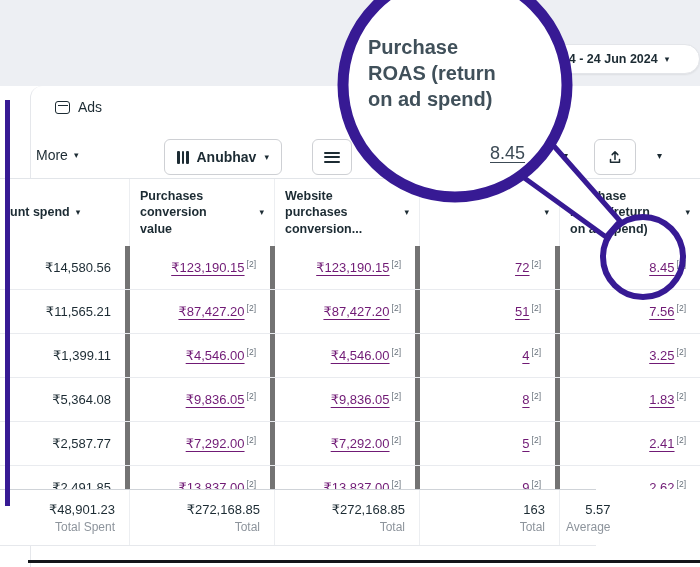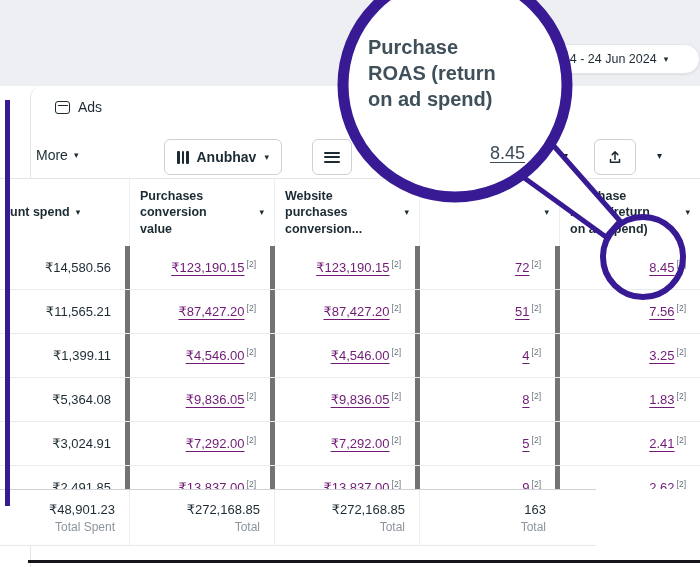--- a/index.html
+++ b/index.html
@@ -4,21 +4,21 @@
 <style>
   *{margin:0;padding:0;box-sizing:border-box}
   html,body{width:700px;height:567px}
   body{font-family:"Liberation Sans","DejaVu Sans",sans-serif;background:#fff;color:#1c2b33}
   .stage{position:relative;width:700px;height:567px;overflow:hidden;background:#fff}
 
   .topband{position:absolute;left:0;top:0;width:700px;height:86px;background:#edeff3}
 
   .date-pill{position:absolute;left:538px;top:44px;width:162px;height:30px;background:#fff;
     border:1px solid #e3e5e9;border-radius:16px;display:flex;align-items:center;justify-content:center;
-    gap:7px;font-size:12.5px;font-weight:400;box-shadow:0 1px 2px rgba(0,0,0,.07);z-index:5}
+    gap:7px;font-size:12.5px;font-weight:700;box-shadow:0 1px 2px rgba(0,0,0,.07);z-index:5}
 
   .card{position:absolute;left:30px;top:86px;width:670px;height:481px;background:#fff;
     border-radius:12px 0 0 0;border-left:1px solid #e5e7eb}
 
   .tab{position:absolute;left:55px;top:99px;display:flex;align-items:center;gap:8px;
     font-size:14px;z-index:2}
   .ads-icon{width:15px;height:13px;border:1.6px solid #1c2b33;border-radius:3px;position:relative;display:inline-block}
   .ads-icon-bar{position:absolute;left:1.5px;right:1.5px;top:3px;height:1.6px;background:#1c2b33}
 
   .caret{font-size:9px;line-height:1;color:#1c2b33}
@@ -237,21 +237,21 @@
           <span class="fn">[2]</span>
         </div>
       <div class="td">
           <span class="lnk">1.83</span>
           <span class="fn">[2]</span>
         </div>
     </div>
 
     <div class="tr grid-cols">
       <div class="td">
-          <span>₹3,024.91</span>
+          <span>₹2,587.77</span>
         </div>
       <div class="td">
           <span class="lnk">₹7,292.00</span>
           <span class="fn">[2]</span>
         </div>
       <div class="td">
           <span class="lnk">₹7,292.00</span>
           <span class="fn">[2]</span>
         </div>
       <div class="td">
@@ -297,20 +297,24 @@
       <div class="f-val">₹272,168.85</div>
       <div class="f-cap">Total</div>
     </div>
     <div class="tf">
       <div class="f-val">₹272,168.85</div>
       <div class="f-cap">Total</div>
     </div>
     <div class="tf">
       <div class="f-val">163</div>
       <div class="f-cap">Total</div>
+    </div>
+    <div class="tf">
+      <div class="f-val">5.57</div>
+      <div class="f-cap">Average</div>
     </div>
   </div>
 
   <div class="left-bar"></div>
   <div class="bottom-line"></div>
 
   <svg class="overlay" width="700" height="567" viewBox="0 0 700 567">
     <polygon points="523,177 553,145 620,221 606,237" fill="#ffffff" stroke="#371a94" stroke-width="5" stroke-linejoin="round"></polygon>
     <circle cx="455" cy="85" r="112" fill="#ffffff" stroke="#371a94" stroke-width="11"></circle>
     <circle cx="643" cy="257" r="40" fill="none" stroke="#371a94" stroke-width="6"></circle>

